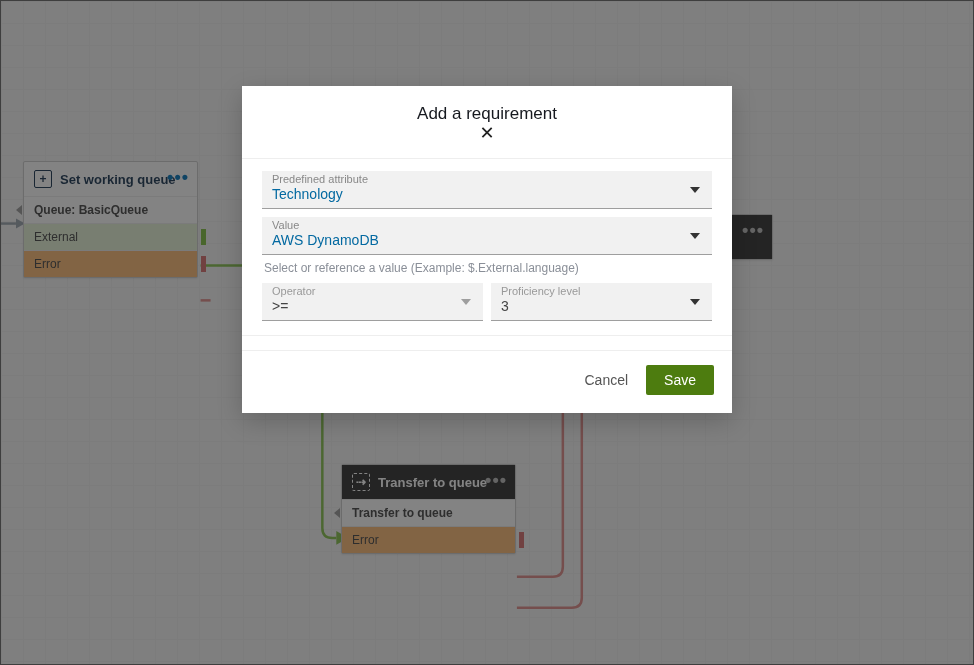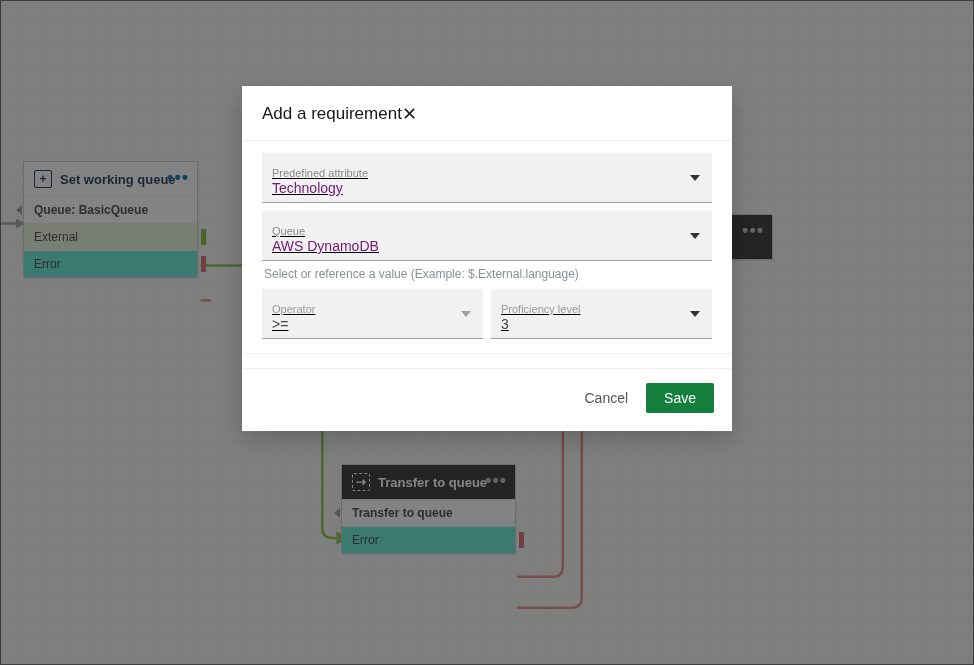--- a/index.html
+++ b/index.html
@@ -65,21 +65,21 @@
       border-right:6px solid #999;
     }
     .port.out::after {
       content:""; position:absolute; right:-9px; top:50%;
       transform:translateY(-50%);
       width:5px; height:12px;
     }
     .port.out { padding-right:18px; }
     .port.success { background:#e6f4d7; }
     .port.success.out::after { background:#7fbf3f; border-top:2px solid #7fbf3f; border-bottom:2px solid #7fbf3f; }
-    .port.error   { background:#5eead4; }
+    .port.error   { background:#fdba74; }
     .port.error.out::after   { background:#d86d6d; border-top:2px solid #d86d6d; border-bottom:2px solid #d86d6d; }
 
     
     #node-wq  { left:22px;  top:160px; }
     #node-xfer{ left:340px; top:463px; }
     #node-rt  { left:610px; top:213px; width:162px; }
     #node-rt .node-header { height:44px; }
 
     
     svg.wires { position:absolute; inset:0; pointer-events:none; }
@@ -95,35 +95,36 @@
       background:rgba(30,30,30,.55);
       display:flex; align-items:flex-start; justify-content:center;
     }
     .modal {
       margin-top:86px;
       width:490px;
       background:#fff;
       box-shadow:0 8px 24px rgba(0,0,0,.2);
     }
     .modal-head {
-      display:flex; align-items:center; justify-content:flex-start;
+      display:flex; align-items:center; justify-content:space-between;
       padding:18px 20px 16px 20px;
+      flex-direction:column;
     }
     .modal-head h2 { font-size:17px; font-weight:400; color:#16191f; }
     .close { font-size:18px; color:#222; cursor:pointer; line-height:1; }
 
     .modal-body { border-top:1px solid #eee; padding:12px 20px 14px 20px; }
     .field {
       background:#f1f1f1;
       border-bottom:1px solid #9e9e9e;
-      padding:14px 10px 6px 10px;
-      position:relative; cursor:pointer;text-decoration:underline;
+      padding:2px 10px 6px 10px;
+      position:relative; cursor:pointer;
     }
     .field .lbl { font-size:11px; color:#888; }
-    .field .val { font-size:14px; color:#701a75; margin-top:1px; }
+    .field .val { font-size:14px; color:#0369a1; margin-top:1px; }
     .field .caret {
       position:absolute; right:12px; top:50%; transform:translateY(-50%);
       width:0;height:0;
       border-left:5px solid transparent;
       border-right:5px solid transparent;
       border-top:6px solid #333;
     }
     .field.small .caret { border-top-color:#9e9e9e; }
     .hint { font-size:12px; color:#8a8f98; margin:6px 2px 8px 2px; }
     .two-col { display:flex; gap:8px; }
@@ -131,21 +132,21 @@
     .field.small .lbl { color:#999; }
     .field.small .val { color:#444; }
 
     .modal-foot {
       border-top:1px solid #eee;
       padding:14px 18px 18px 28px;
       display:flex; justify-content:flex-end; gap:18px; align-items:center;
     }
     .btn-text { font-size:14px; color:#555; background:none; border:none; cursor:pointer; }
     .btn-primary {
-      font-size:14px; color:#fff; background:#15803d;
+      font-size:14px; color:#fff; background:#4d7c0f;
       border:none; padding:7px 18px; border-radius:2px; cursor:pointer;
     }
 
     .sep { height:1px; background:#eee; margin:14px -20px 0 -20px; }
   </style>
 </head>
 <body>
 
 <div class="canvas">
 
@@ -208,21 +209,21 @@
 
       <div class="field">
         <div class="lbl">Predefined attribute</div>
         <div class="val">Technology</div>
         <span class="caret"></span>
       </div>
 
       <div style="height:8px"></div>
 
       <div class="field">
-        <div class="lbl">Queue</div>
+        <div class="lbl">Value</div>
         <div class="val">AWS DynamoDB</div>
         <span class="caret"></span>
       </div>
       <div class="hint">Select or reference a value (Example: $.External.language)</div>
 
       <div class="two-col">
         <div class="field small">
           <div class="lbl">Operator</div>
           <div class="val">&gt;=</div>
           <span class="caret"></span>

